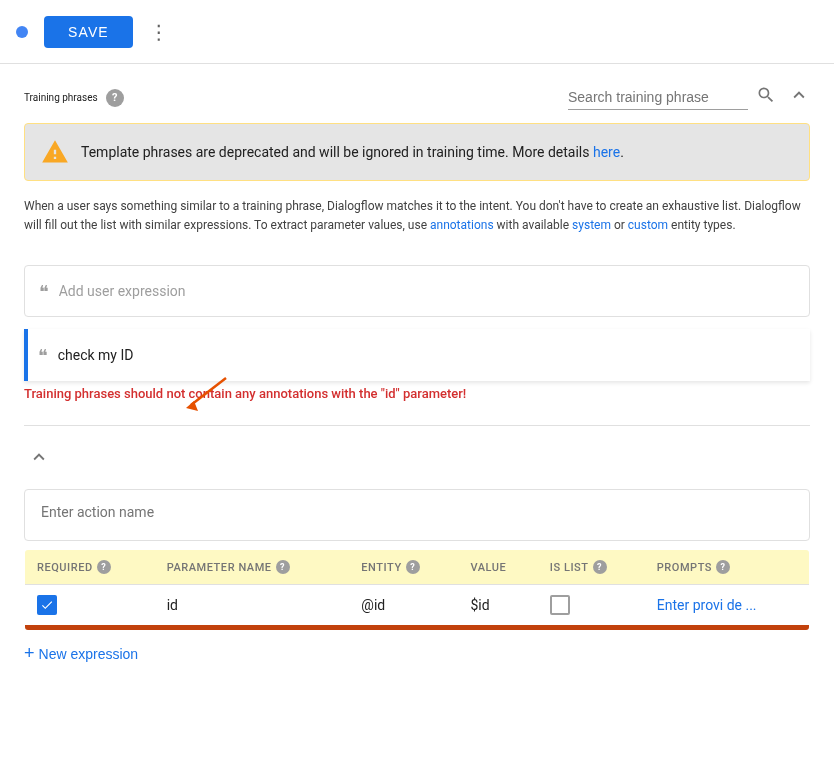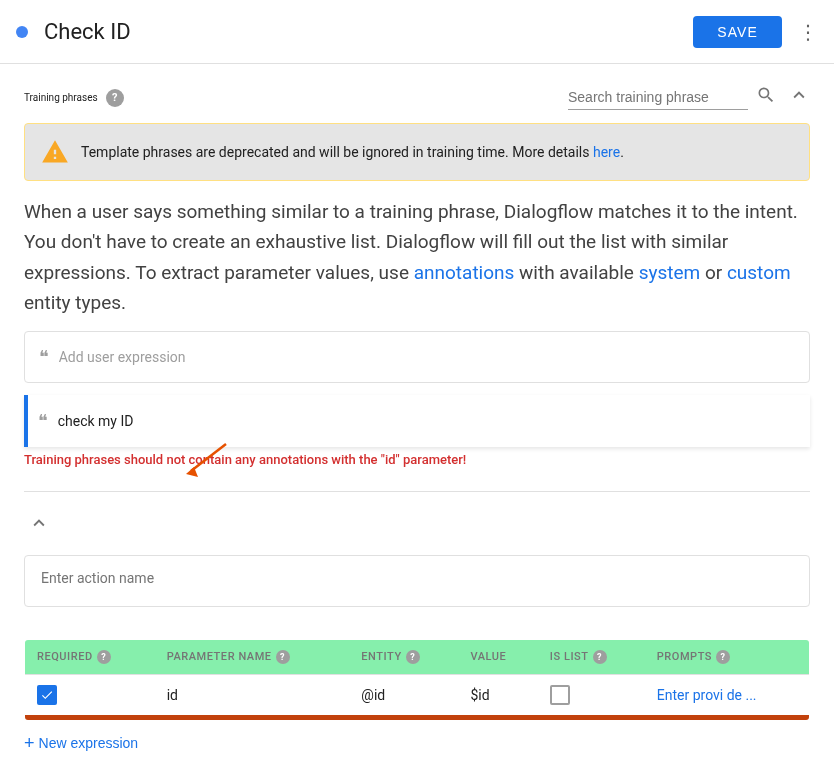--- a/index.html
+++ b/index.html
@@ -142,24 +142,24 @@
       line-height: 1.5;
     }
     .warning-link {
       color: #1a73e8;
       text-decoration: none;
       cursor: pointer;
     }
 
     
     .info-text {
-      font-size: 19px;
+      font-size: 12px;
       color: #424242;
       line-height: 1.6;
-      margin-bottom: 12px;
+      margin-bottom: 30px;
     }
     .info-link {
       color: #1a73e8;
       text-decoration: none;
       cursor: pointer;
     }
 
     
     .expression-box {
       display: flex;
@@ -230,42 +230,42 @@
       font-size: 16px;
       font-weight: 500;
       color: #212121;
     }
 
     
     .action-input-box {
       border: 1px solid #e0e0e0;
       border-radius: 4px;
       padding: 14px 16px;
-      margin-bottom: 32px;
+      margin-bottom: 8px;
       min-height: 52px;
       width: 100%;
     }
     .action-input-box input {
       border: none;
       outline: none;
       width: 100%;
       font-size: 14px;
       color: #9e9e9e;
     }
 
     
     .params-table {
       width: 100%;
       border: 1px solid #e0e0e0;
       border-radius: 4px;
       border-collapse: collapse;
       overflow: hidden;
     }
     .params-table thead {
-      background: #86efac;
+      background: #fef9c3;
     }
     .params-table th {
       padding: 10px 12px;
       font-size: 11px;
       font-weight: 500;
       color: #757575;
       text-align: left;
       letter-spacing: 0.05em;
       text-transform: uppercase;
       border-bottom: 1px solid #e0e0e0;
@@ -334,21 +334,20 @@
     
     .arrow-svg {
       display: block;
     }
   </style>
 </head>
 <body>
 
 <div class="header">
   <div class="header-dot" style="background: #4285f4;"></div>
-  <span class="header-title">Check ID</span>
   <button class="save-btn">SAVE</button>
   <div class="more-icon">
     <span>⋮</span>
   </div>
 </div>
 
 <div class="main">
 
   <div class="section-header">
     <div class="section-title-row">

